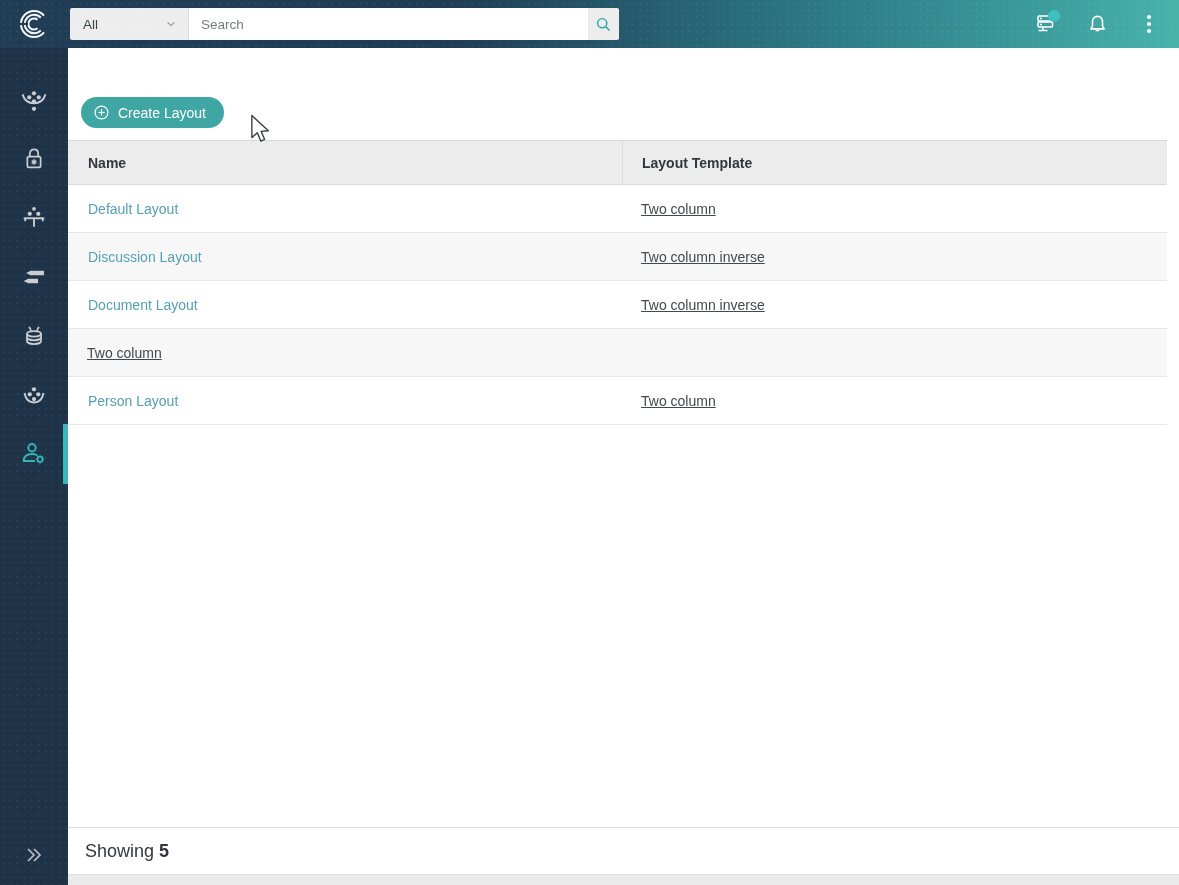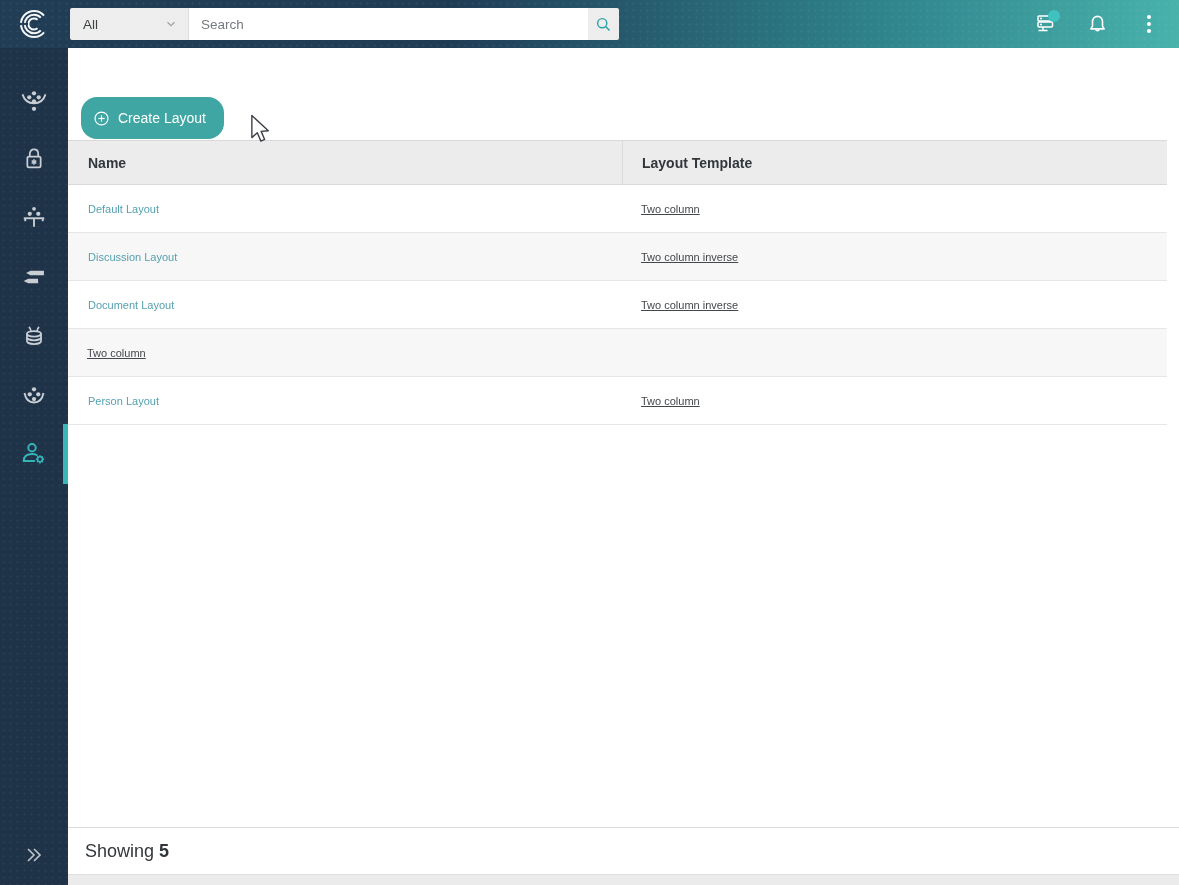--- a/index.html
+++ b/index.html
@@ -58,38 +58,38 @@
   .collapse-btn {
     position:absolute; left:0; bottom:8px; width:68px; height:44px;
     display:flex; align-items:center; justify-content:center; cursor:pointer;
   }
 
   
   .content { position:absolute; left:68px; top:48px; right:0; bottom:0; background:#fff; }
   .page-header { position:absolute; top:9px; left:13px; display:flex; align-items:center; gap:13px; }
   .page-title { font-size:14px; font-weight:700; color:#2aa3a8; letter-spacing:.2px; }
   .create-btn {
-    position:absolute; top:49px; left:13px; height:42px; padding:0 18px 0 12px;
+    position:absolute; top:49px; left:13px; height:31px; padding:0 18px 0 12px;
     background:#3fa6a3; color:#fff; border:none; border-radius:16px; cursor:pointer;
     display:flex; align-items:center; gap:8px; font-size:14px; font-family:"Liberation Sans",sans-serif;
   }
 
   
   .table { position:absolute; top:92px; left:0; right:12px; }
   .thead {
     display:flex; height:45px; background:#ececec;
     border-top:1px solid #d9d9d9; border-bottom:1px solid #d9d9d9;
   }
   .th { display:flex; align-items:center; font-size:14px; font-weight:700; color:#33373b; cursor:pointer; }
   .c1 { width:554px; padding-left:20px; flex:none; }
   .c2 { flex:1; padding-left:19px; }
   .th.c2 { border-left:1px solid #dcdcdc; }
   .trow { display:flex; height:48px; border-bottom:1px solid #e6e6e6; background:#fff; }
   .trow:nth-child(even) { background:#f7f7f7; }
-  .cell { display:flex; align-items:center; font-size:11px; }
+  .cell { display:flex; align-items:center; font-size:14px; }
   a.cell { color:#55a0b2; text-decoration:none; cursor:pointer; }
   .cell.c2 { color:#44484c;text-decoration:underline; }
 
   
   .tfooter {
     position:absolute; left:0; right:0; bottom:11px; height:47px;
     border-top:1px solid #dcdcdc; display:flex; align-items:center; padding-left:17px;
     font-size:18px; color:#33373b; background:#fff;
   }
   .tfooter b { margin-left:5px; }

